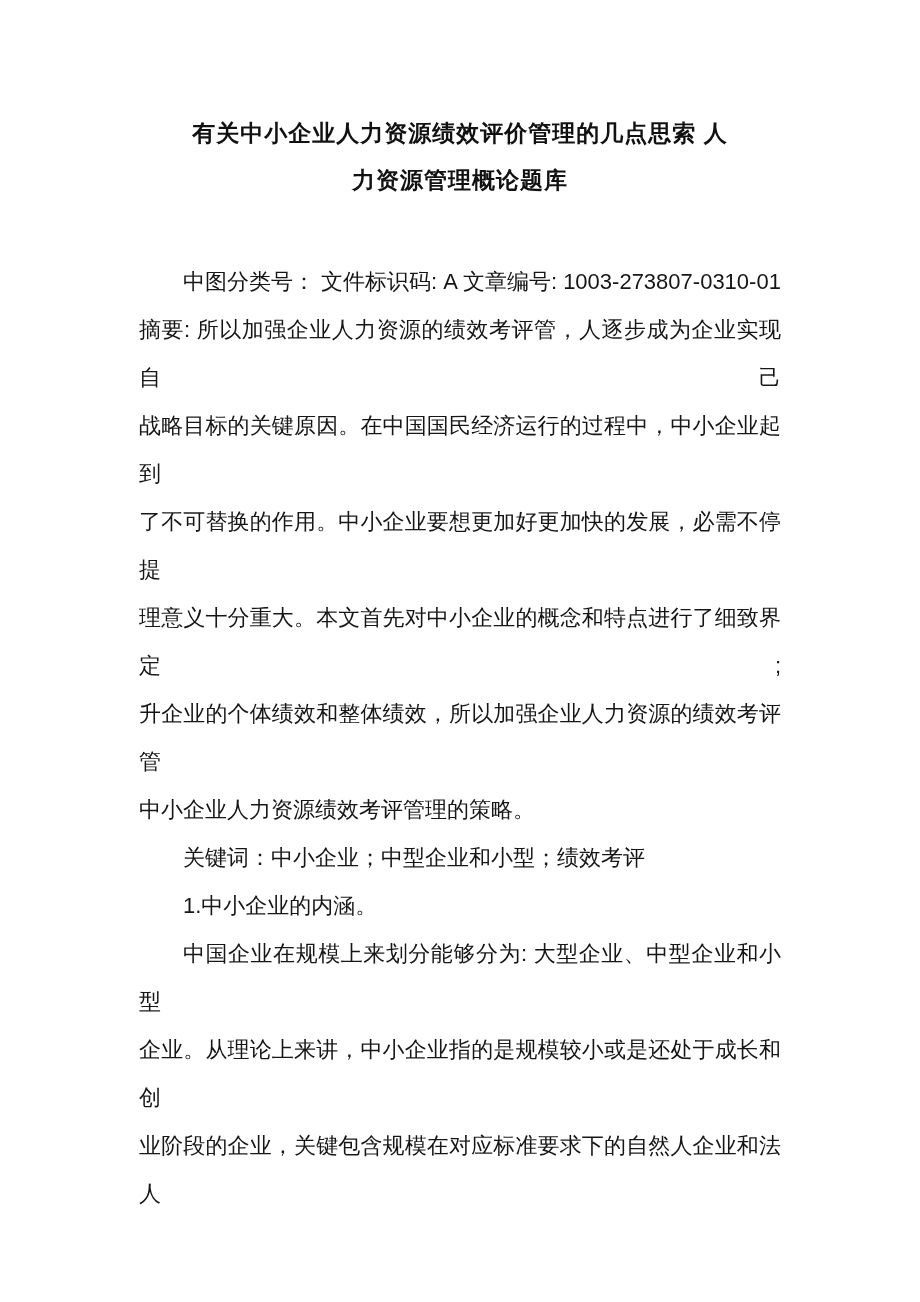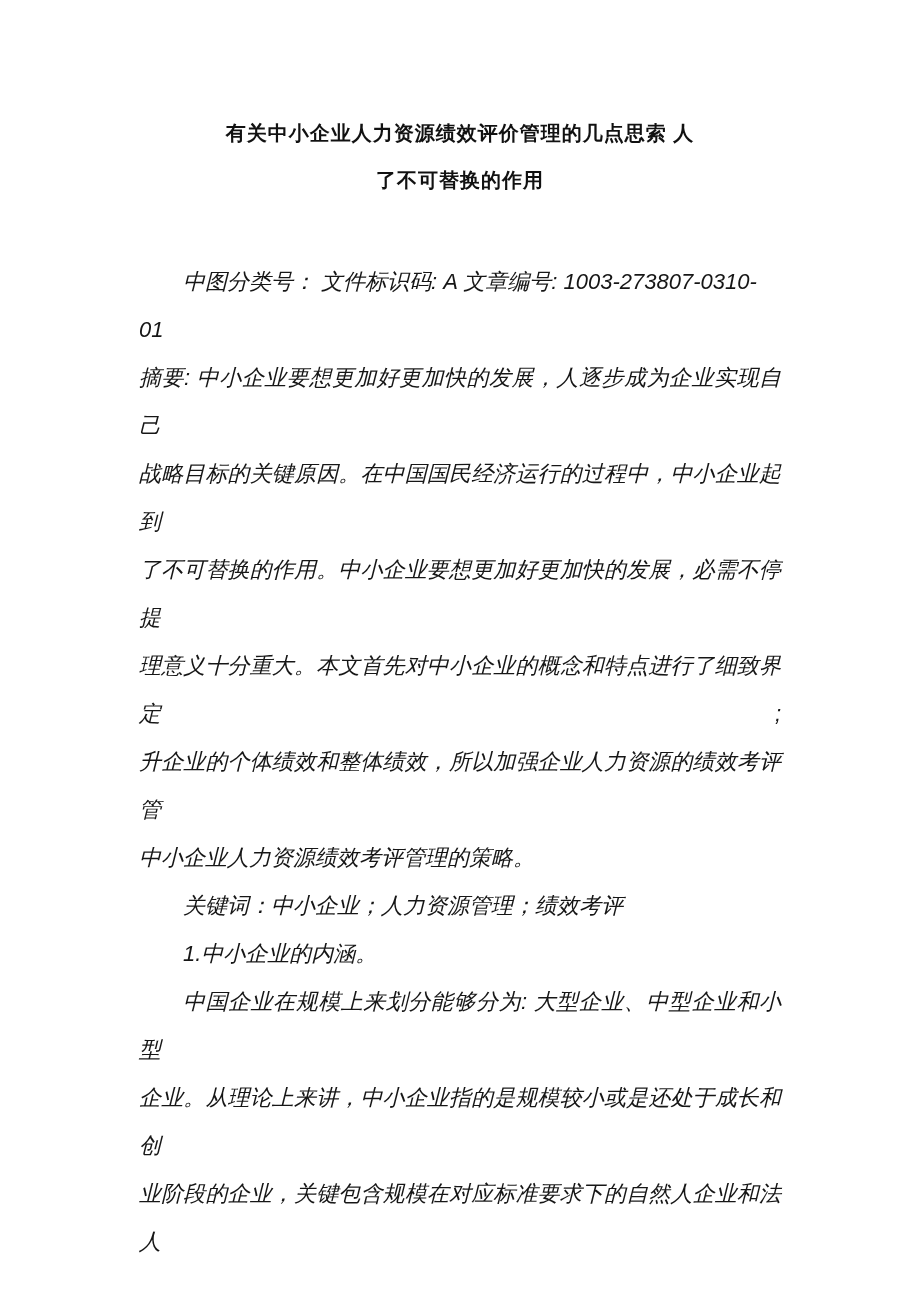--- a/index.html
+++ b/index.html
@@ -12,71 +12,70 @@
     width: 920px;
     height: 1302px;
     background: #ffffff;
     overflow: hidden;
     font-family: "Liberation Sans", sans-serif;
     color: #111111;
   }
   .doc-title {
     margin-top: 110px;
     text-align: center;
-    font-size: 20px;
+    font-size: 23px;
     font-weight: 700;
     line-height: 47px;
     letter-spacing: 1px;
     color: #111111;
   }
   .doc-body {
     width: 642px;
     margin: 54px auto 0 auto;
     font-size: 22px;
     line-height: 48px;
     color: #161616;
   }
   .paragraph {
     margin: 0;
     padding: 0;
-    font-style: italic;
   }
   .text-line {
     min-height: 48px;
   }
   .text-line.fill {
     text-align: justify;
     text-align-last: justify;
   }
   .text-line.indent {
     text-indent: 44px;
   }
 </style>
 </head>
 <body>
 
 <div class="page">
   <div class="doc-title">
       <div class="title-line">有关中小企业人力资源绩效评价管理的几点思索 人</div>
-      <div class="title-line">了不可替换的作用</div>
+      <div class="title-line">力资源管理概论题库</div>
     </div>
   <div class="doc-body">
       <div class="paragraph">
         <div class="text-line indent">中图分类号：  文件标识码: A 文章编号: 1003-273807-0310-01</div>
       </div>
       <div class="paragraph">
-        <div class="text-line fill">摘要: 中小企业要想更加好更加快的发展，人逐步成为企业实现自己</div>
+        <div class="text-line fill">摘要: 所以加强企业人力资源的绩效考评管，人逐步成为企业实现自己</div>
         <div class="text-line fill">战略目标的关键原因。在中国国民经济运行的过程中，中小企业起到</div>
         <div class="text-line fill">了不可替换的作用。中小企业要想更加好更加快的发展，必需不停提</div>
         <div class="text-line fill">理意义十分重大。本文首先对中小企业的概念和特点进行了细致界定;</div>
         <div class="text-line fill">升企业的个体绩效和整体绩效，所以加强企业人力资源的绩效考评管</div>
         <div class="text-line">中小企业人力资源绩效考评管理的策略。</div>
       </div>
       <div class="paragraph">
-        <div class="text-line indent">关键词：中小企业；人力资源管理；绩效考评</div>
+        <div class="text-line indent">关键词：中小企业；中型企业和小型；绩效考评</div>
       </div>
       <div class="paragraph">
         <div class="text-line indent">1.中小企业的内涵。</div>
       </div>
       <div class="paragraph">
         <div class="text-line indent fill">中国企业在规模上来划分能够分为: 大型企业、中型企业和小型</div>
         <div class="text-line fill">企业。从理论上来讲，中小企业指的是规模较小或是还处于成长和创</div>
         <div class="text-line fill">业阶段的企业，关键包含规模在对应标准要求下的自然人企业和法人</div>
       </div>
     </div>

